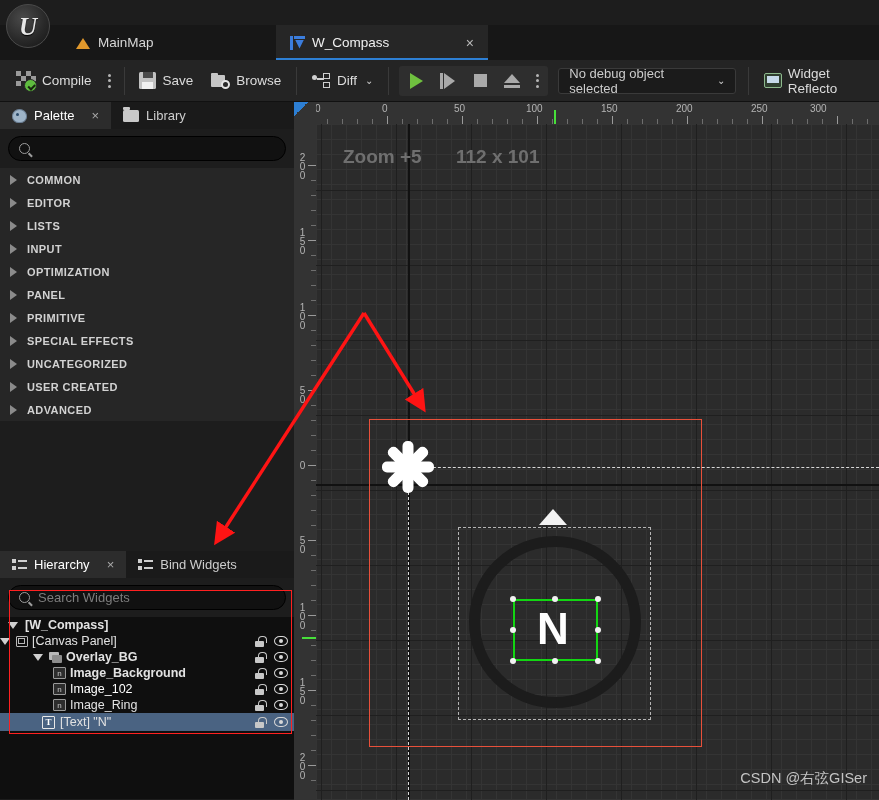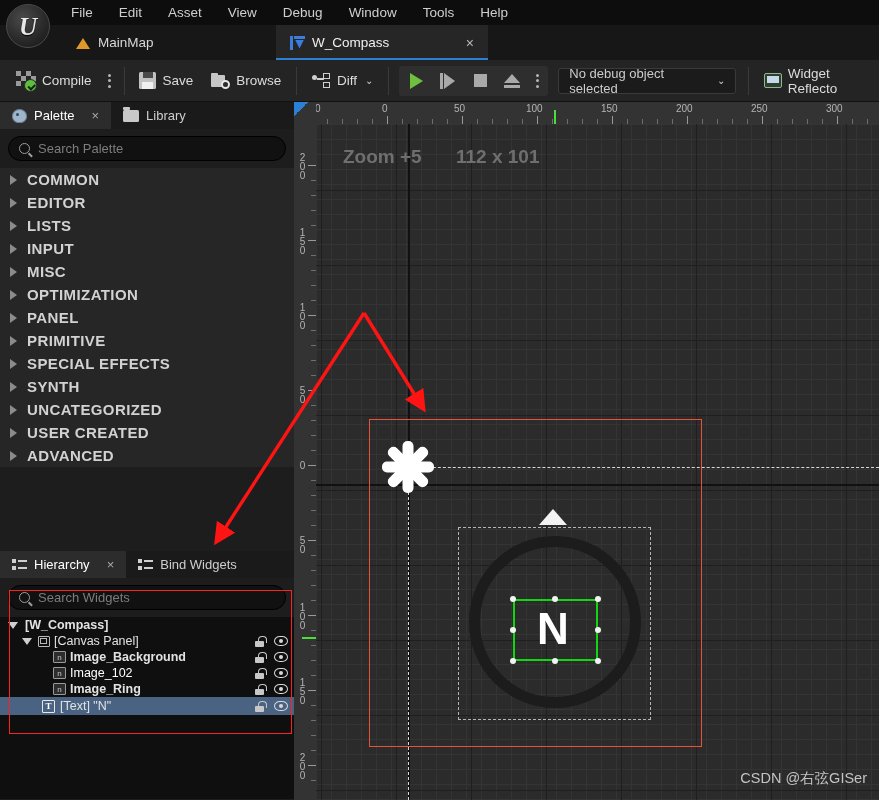--- a/index.html
+++ b/index.html
@@ -172,21 +172,21 @@
   .searchbox .mag:after{content:"";position:absolute;right:-4px;bottom:-3px;width:5px;height:1.6px;background:#9d9d9d;transform:rotate(45deg);}
   .searchbox input{
     background:transparent;border:none;outline:none;color:#cfcfcf;
     font-size:13px; font-family:"Liberation Sans", sans-serif; width:100%;
   }
   .searchbox input::placeholder{color:#7d7d7d;}
 
   .palette-list{ background:#262626; }
   .cat{
     display:flex; align-items:center; gap:10px; height:23px; padding-left:10px;
-    font-size:15px; font-weight:bold; letter-spacing:.4px; color:#d2d2d2; cursor:default;
+    font-size:11px; font-weight:bold; letter-spacing:.4px; color:#d2d2d2; cursor:default;
   }
   .arrow-r{ width:0;height:0;border-left:7px solid #8b8b8b;border-top:5px solid transparent;border-bottom:5px solid transparent;}
   .arrow-d{ width:0;height:0;border-top:7px solid #cfcfcf;border-left:5px solid transparent;border-right:5px solid transparent;}
 
   
   .hier-wrap{ position:absolute; left:0; top:449px; width:294px; height:249px; background:#1d1d1d; }
   .hier-list{ background:#0f0f0f; height:182px; position:relative;}
   .hrow{
     display:flex; align-items:center; height:16px; font-size:12.5px;
     color:#e2e2e2; cursor:default; position:relative; padding-right:6px;
@@ -266,32 +266,20 @@
           font-family:"Liberation Sans", sans-serif; line-height:1;}
 
   .arrow-svg{ position:absolute; left:0; top:0; width:879px; height:800px; pointer-events:none; z-index:20;}
   .watermark{ position:absolute; right:12px; bottom:12px; font-size:14.5px; color:#c3c3c3; z-index:21;}
 </style>
 </head>
 <body>
 
 <div id="app">
 
-  <div class="menubar">
-    <div class="menuitems">
-      <div class="menuitem">File</div>
-      <div class="menuitem">Edit</div>
-      <div class="menuitem">Asset</div>
-      <div class="menuitem">View</div>
-      <div class="menuitem">Debug</div>
-      <div class="menuitem">Window</div>
-      <div class="menuitem">Tools</div>
-      <div class="menuitem">Help</div>
-    </div>
-  </div>
   <div class="ue-logo">
     <span>U</span>
   </div>
 
   <div class="tabbar">
     <div class="tab mainmap">
       <span class="icon-mainmap"></span>
       <span>MainMap</span>
     </div>
     <div class="tab active">
@@ -384,21 +372,20 @@
         <span class="closex">×</span>
       </div>
       <div class="ptab">
         <span class="ic-folder"></span>
         <span>Library</span>
       </div>
     </div>
 
     <div class="searchbox">
       <span class="mag"></span>
-      <input type="text" placeholder="Search Palette" style="">
     </div>
 
     <div class="palette-list">
       <div class="cat">
           <span class="arrow-r"></span>
           <span>COMMON</span>
         </div>
       <div class="cat">
           <span class="arrow-r"></span>
           <span>EDITOR</span>
@@ -406,41 +393,33 @@
       <div class="cat">
           <span class="arrow-r"></span>
           <span>LISTS</span>
         </div>
       <div class="cat">
           <span class="arrow-r"></span>
           <span>INPUT</span>
         </div>
       <div class="cat">
           <span class="arrow-r"></span>
-          <span>MISC</span>
-        </div>
-      <div class="cat">
-          <span class="arrow-r"></span>
           <span>OPTIMIZATION</span>
         </div>
       <div class="cat">
           <span class="arrow-r"></span>
           <span>PANEL</span>
         </div>
       <div class="cat">
           <span class="arrow-r"></span>
           <span>PRIMITIVE</span>
         </div>
       <div class="cat">
           <span class="arrow-r"></span>
           <span>SPECIAL EFFECTS</span>
-        </div>
-      <div class="cat">
-          <span class="arrow-r"></span>
-          <span>SYNTH</span>
         </div>
       <div class="cat">
           <span class="arrow-r"></span>
           <span>UNCATEGORIZED</span>
         </div>
       <div class="cat">
           <span class="arrow-r"></span>
           <span>USER CREATED</span>
         </div>
       <div class="cat">
@@ -475,48 +454,57 @@
       <div class="searchbox">
         <span class="mag"></span>
         <input type="text" placeholder="Search Widgets" style="">
       </div>
 
       <div class="hier-list">
         <div class="hrow" style="padding-left:8px">
           <span class="arrow-d" style="margin-right:7px"></span>
           <span class="label" style="font-weight:bold">[W_Compass]</span>
         </div>
-        <div class="hrow" style="padding-left:22px">
+        <div class="hrow" style="">
           <span class="arrow-d" style="margin-right:6px"></span>
           <span class="ic-canvas" style="margin-right:4px"></span>
           <span class="label">[Canvas Panel]</span>
           <span class="eyes">
             <span class="ic-lock"></span>
             <span class="ic-eye"></span>
           </span>
         </div>
+        <div class="hrow" style="padding-left:33px">
+          <span class="arrow-d" style="margin-right:6px"></span>
+          <span class="ic-overlay" style="margin-right:4px"></span>
+          <span class="label" style="font-weight:bold">Overlay_BG</span>
+          <span class="eyes">
+            <span class="ic-lock"></span>
+            <span class="ic-eye"></span>
+          </span>
+        </div>
         <div class="hrow" style="padding-left:53px">
           <span class="ic-image" style="margin-right:4px">n</span>
           <span class="label" style="font-weight:bold">Image_Background</span>
           <span class="eyes">
             <span class="ic-lock"></span>
             <span class="ic-eye"></span>
           </span>
         </div>
         <div class="hrow" style="padding-left:53px">
           <span class="ic-image" style="margin-right:4px">n</span>
           <span class="label" style="color:#ffffff">Image_102</span>
           <span class="eyes">
             <span class="ic-lock"></span>
             <span class="ic-eye"></span>
           </span>
         </div>
         <div class="hrow" style="padding-left:53px">
           <span class="ic-image" style="margin-right:4px">n</span>
-          <span class="label" style="font-weight:bold">Image_Ring</span>
+          <span class="label" style="font-weight:normal">Image_Ring</span>
           <span class="eyes">
             <span class="ic-lock"></span>
             <span class="ic-eye"></span>
           </span>
         </div>
         <div class="hrow sel" style="padding-left:42px;height:18px">
           <span class="ic-text" style="margin-right:5px">T</span>
           <span class="label">[Text] "N"</span>
           <span class="eyes">
             <span class="ic-lock"></span>
@@ -613,21 +601,21 @@
       <span class="tickmin" style="left:558px; top:17px; width:1px; height:5px;"></span>
       <span class="tickmin" style="left:573px; top:17px; width:1px; height:5px;"></span>
 
       <span class="rlabel" style="left:21px;  top:1px;">0</span>
       <span class="rlabel" style="left:88px;  top:1px;">0</span>
       <span class="rlabel" style="left:160px; top:1px;">50</span>
       <span class="rlabel" style="left:232px; top:1px;">100</span>
       <span class="rlabel" style="left:307px; top:1px;">150</span>
       <span class="rlabel" style="left:382px; top:1px;">200</span>
       <span class="rlabel" style="left:457px; top:1px;">250</span>
-      <span class="rlabel" style="left:532px; top:1px;">300</span>
+      <span class="rlabel" style="left:516px; top:1px;">300</span>
 
       <span class="cursor-line-h" style="left:260px;"></span>
     </div>
 
     <div class="vruler">
       <span class="tickmaj" style="left:14px; top:63px;  height:1px; width:8px;"></span>
       <span class="tickmaj" style="left:14px; top:138px; height:1px; width:8px;"></span>
       <span class="tickmaj" style="left:14px; top:213px; height:1px; width:8px;"></span>
       <span class="tickmaj" style="left:14px; top:288px; height:1px; width:8px;"></span>
       <span class="tickmaj" style="left:14px; top:363px; height:1px; width:8px;"></span>

